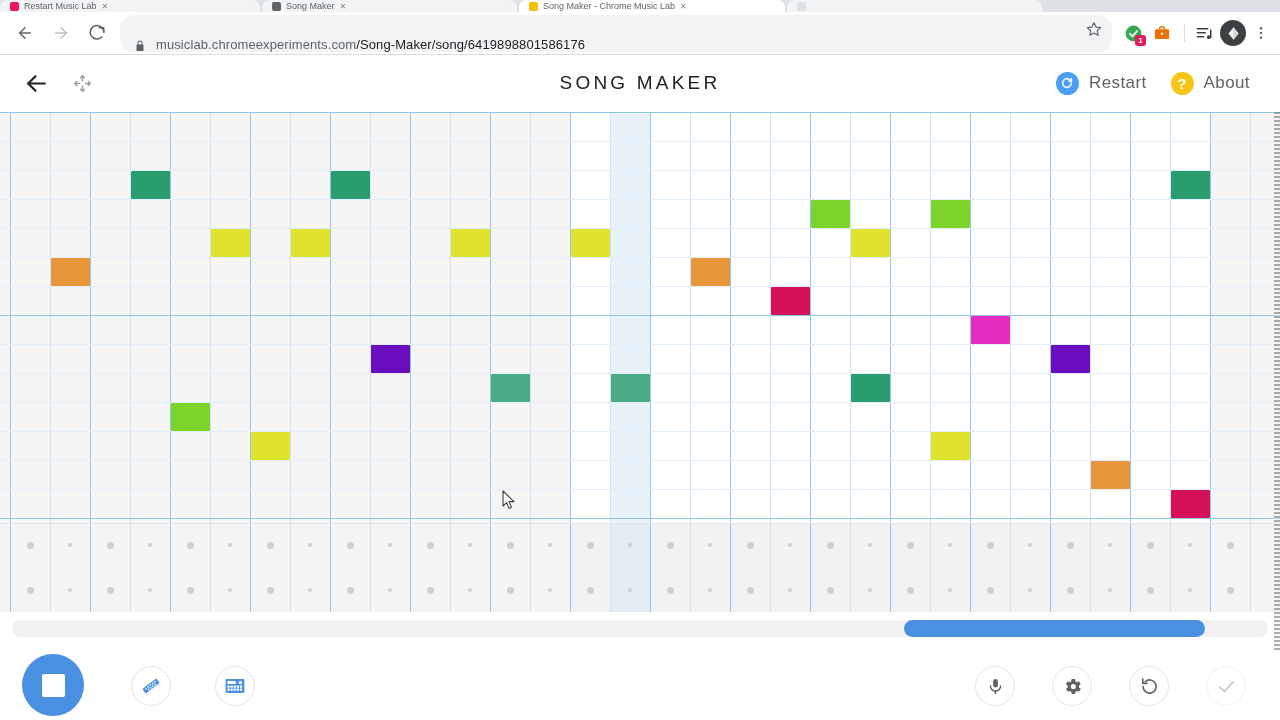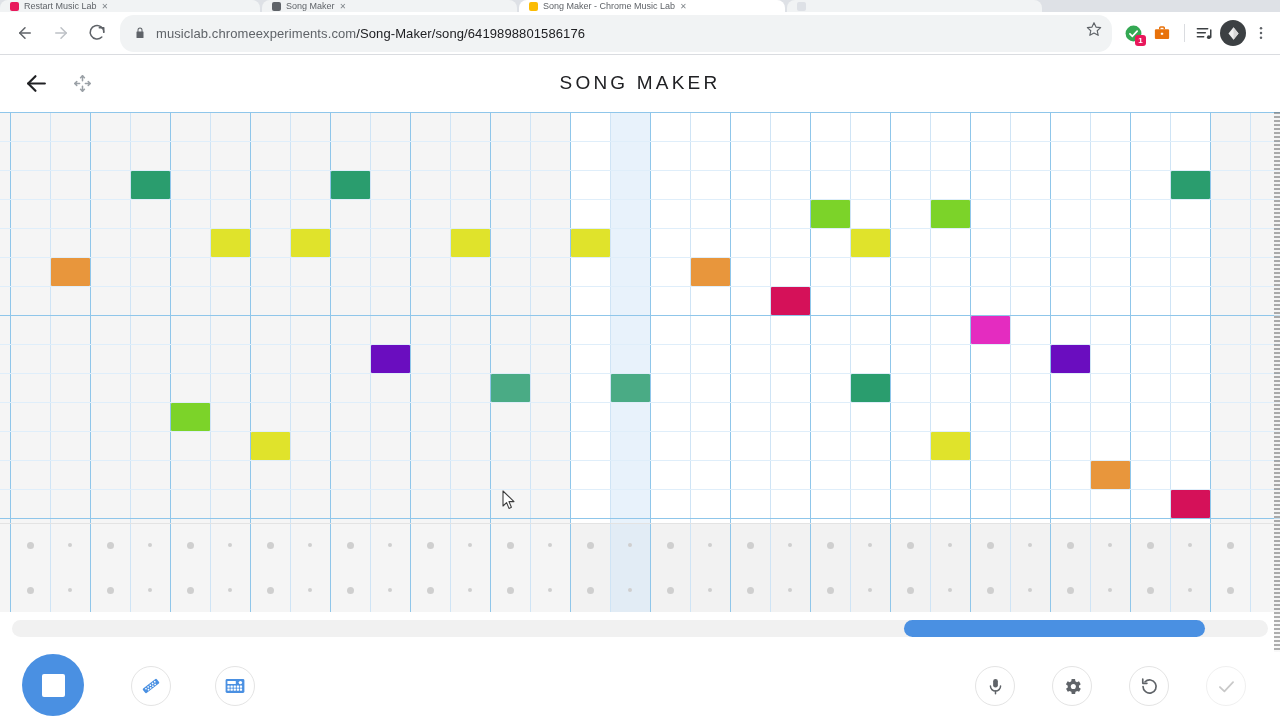--- a/index.html
+++ b/index.html
@@ -42,21 +42,21 @@
     display: flex; align-items: center; justify-content: center;
     border-radius: 50%; color: #5f6368;
   }
   .nav-btn:first-child { margin-left: 10px; }
   .nav-btn.disabled { color: #bdc1c6; }
   .nav-btn svg { display: block; }
 
   #omnibox {
     flex: 1 1 auto; height: 37px; margin: 0 8px 0 8px;
     background: #f1f3f4; border-radius: 14px;
-    display: flex; align-items: center; padding: 0 14px;
+    display: flex; align-items: flex-end; padding: 0 14px;
     position: relative;
   }
   #omnibox .lock { margin-right: 10px; color: #5f6368; display: flex; }
   #url-text { font-size: 13px; color: #202124; letter-spacing: .1px; }
   #url-text .dim { color: #5f6368; }
   #star-btn {
     position: absolute; right: 6px; top: 2px;
     width: 24px; height: 24px;
     display: flex; align-items: center; justify-content: center;
     color: #5f6368;
@@ -334,20 +334,35 @@
         <polyline points="10 18 12 20 14 18"></polyline>
       <line x1="4" y1="12" x2="9" y2="12"></line>
         <polyline points="6 10 4 12 6 14"></polyline>
       <line x1="20" y1="12" x2="15" y2="12"></line>
         <polyline points="18 10 20 12 18 14"></polyline>
     </svg>
   </div>
 
   <div id="app-title">SONG MAKER</div>
 
+  <div id="header-right">
+    <div class="header-action">
+      <span class="circ-icon" style="background:#4a9ff5">
+        <svg width="14" height="14" viewBox="0 0 24 24" fill="none" stroke="#fff" stroke-width="2.6" stroke-linecap="round">
+            <path d="M19.5 12a7.5 7.5 0 1 1-2.2-5.3"></path>
+            <polyline points="19.6 4.5 19.6 9 15.1 9" stroke-linejoin="round"></polyline>
+          </svg>
+      </span>
+      <span>Restart</span>
+    </div>
+    <div class="header-action">
+      <span class="circ-icon" style="background:#f5c518;color:#fff;font-size:15px">?</span>
+      <span>About</span>
+    </div>
+  </div>
 </div>
 
 <div id="grid-wrap">
   <div id="grid-bg-left"></div>
   <div id="grid-bg-right"></div>
   <div id="drum-band"></div>
   <div id="drum-band-inner"></div>
   <div id="playhead" style="left: 610px;"></div>
   <div id="grid-lines">
       <div class="gline-v bar" style="left: 10px;"></div>

